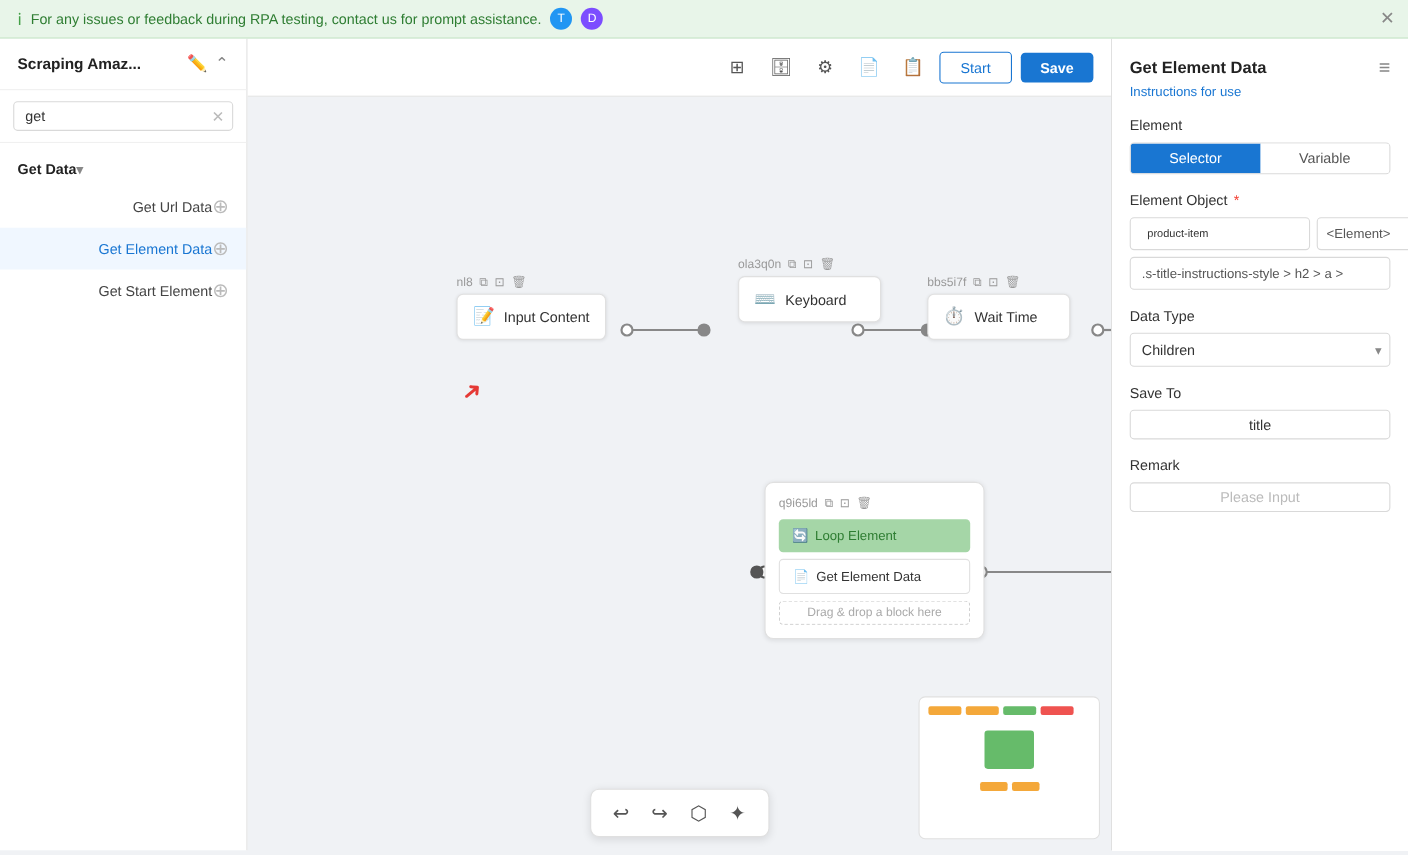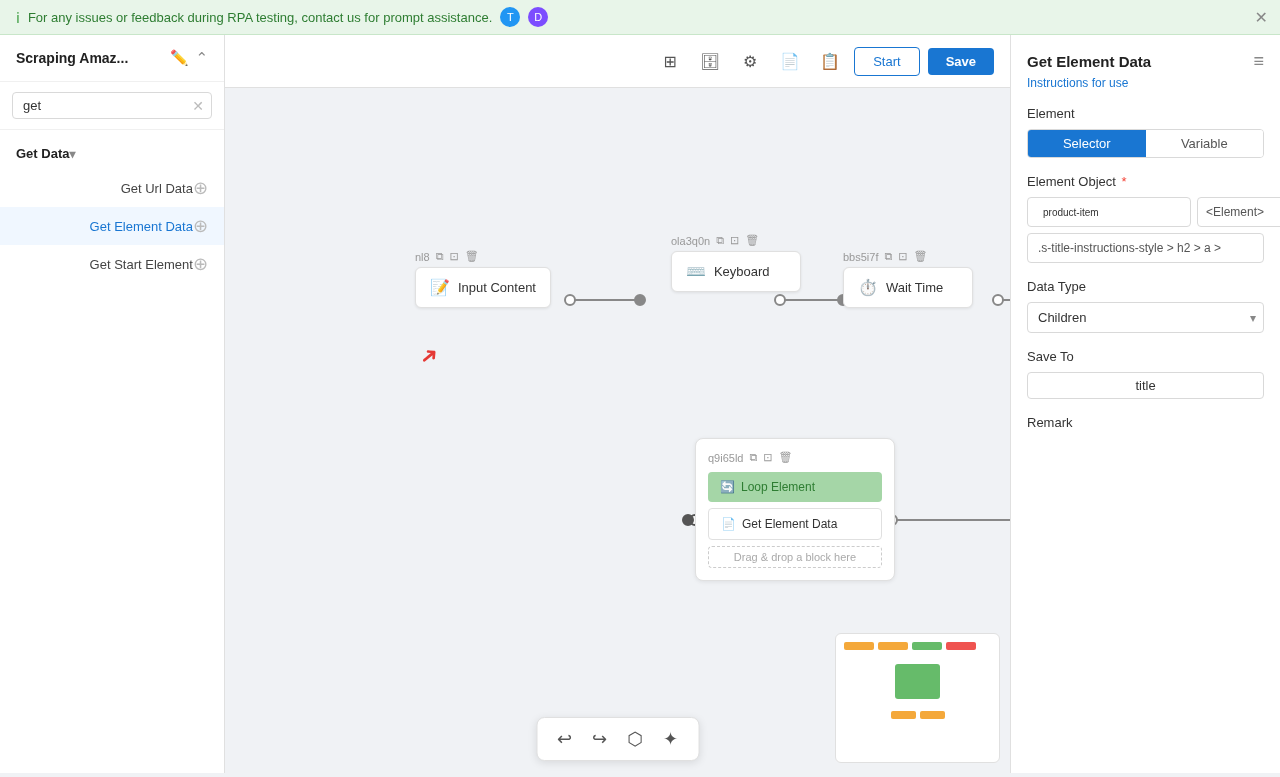--- a/index.html
+++ b/index.html
@@ -539,16 +539,17 @@
       </div>
     </div>
 
     <div class="panel-section">
       <div class="panel-label">Save To</div>
       <input class="panel-input" type="text" value="title" style="">
     </div>
 
     <div class="panel-section">
       <div class="panel-label">Remark</div>
+      <input class="panel-input" type="text" placeholder="Please Input" style="">
     </div>
   </div>
 
 </div>
 
 </body></html>

